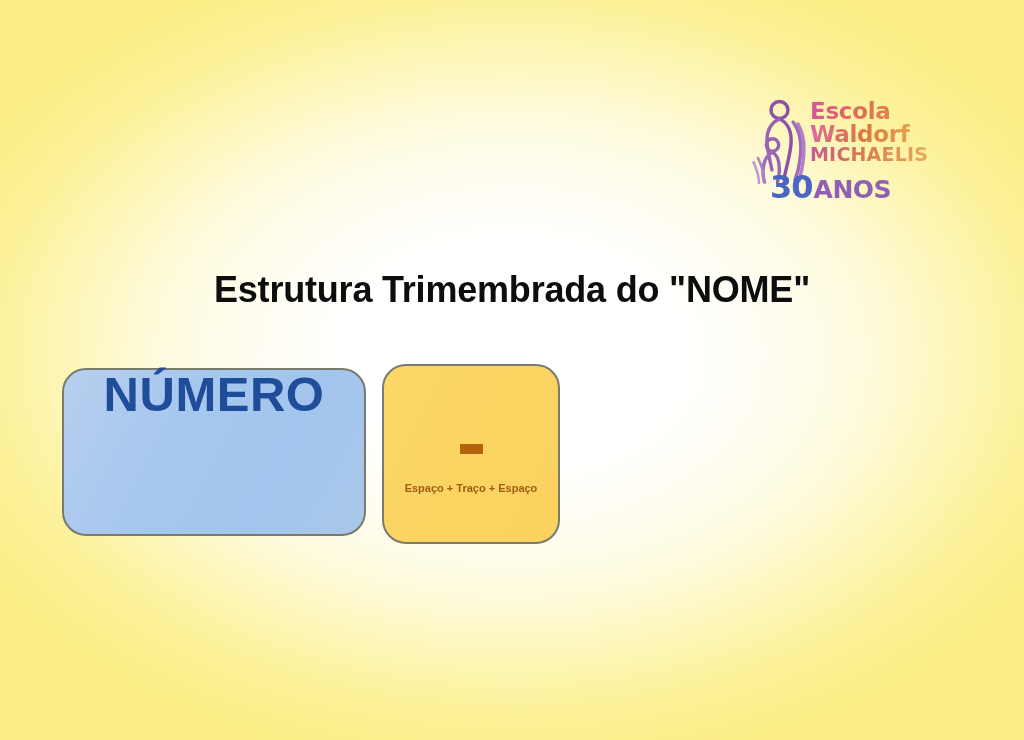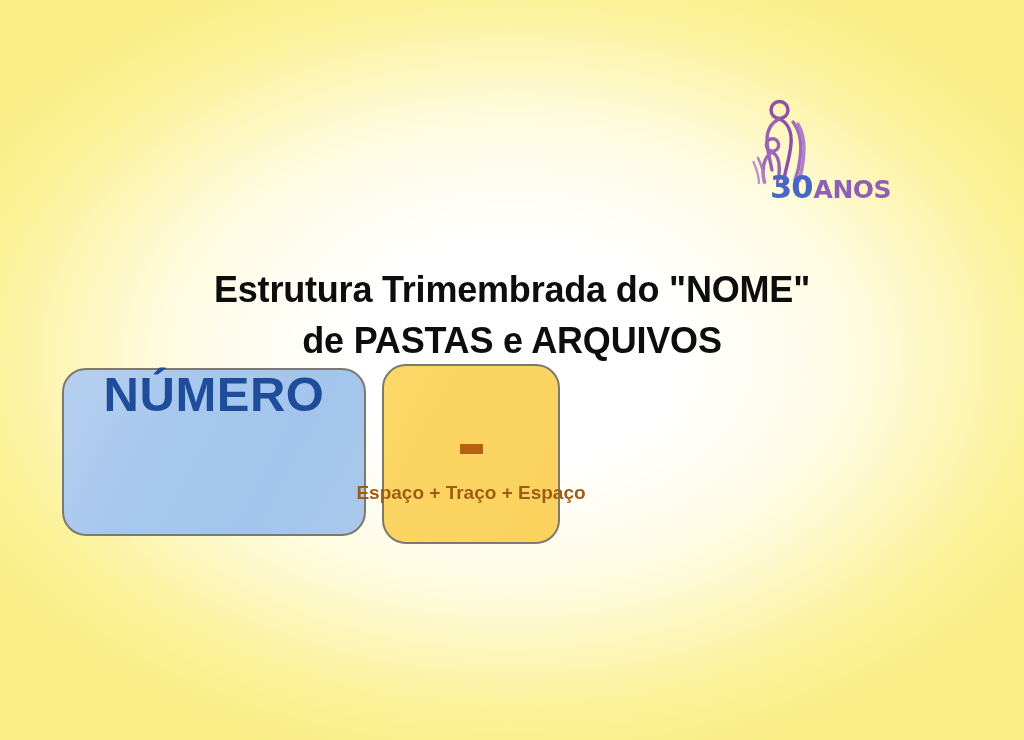--- a/index.html
+++ b/index.html
@@ -166,21 +166,21 @@
   #dash-glyph {
     width: 23px;
     height: 10px;
     background: #b4620d;
     margin-top: 78px;
   }
   #traco-caption {
     margin-top: 28px;
     font-family: "Liberation Sans", sans-serif;
     font-weight: bold;
-    font-size: 19px;
+    font-size: 11px;
     color: #a05c12;
     white-space: nowrap;
   }
 
   
   #box-nome {
     left: 580px;
     top: 6px;
     width: 368px;
     height: 172px;
@@ -215,30 +215,34 @@
         <circle cx="20.5" cy="47" r="6.2" stroke="#9a62b4"></circle>
 
         <path d="M20 54 C 26 57, 28 66, 27 76 C 26.5 80, 26 82, 25.5 84" stroke="#9a62b4"></path>
         <path d="M20 54 C 14 58, 11 66, 11 74 C 11 79, 12 82, 12.5 84" stroke="#a06bbd"></path>
 
         <path d="M6 60 C 10 68, 12 76, 12 84" stroke="#b07fc8" stroke-width="2.6"></path>
         <path d="M1.5 64 C 5 72, 7 79, 7 85" stroke="#bf92d2" stroke-width="2.4"></path>
       </g>
     </svg>
 
+    <div id="logo-type">
+      <span class="logo-word" id="logo-escola">Escola</span>
+      <span class="logo-word" id="logo-waldorf">Waldorf</span>
+      <span class="logo-word" id="logo-michaelis">MICHAELIS</span>
+    </div>
 
     <div id="logo-anos-row">
       <span id="logo-30">30</span>
       <span id="logo-anos">ANOS</span>
     </div>
   </div>
 
   <h1 id="title">
     <span class="line">Estrutura Trimembrada do "NOME"</span>
-    <span class="line">de PASTAS e ARQUIVOS</span>
   </h1>
 
   <div id="boxes">
 
     <div class="box" id="box-numero">
       <span class="box-label">NÚMERO</span>
     </div>
 
     <div class="box" id="box-traco">
       <span id="dash-glyph"></span>

